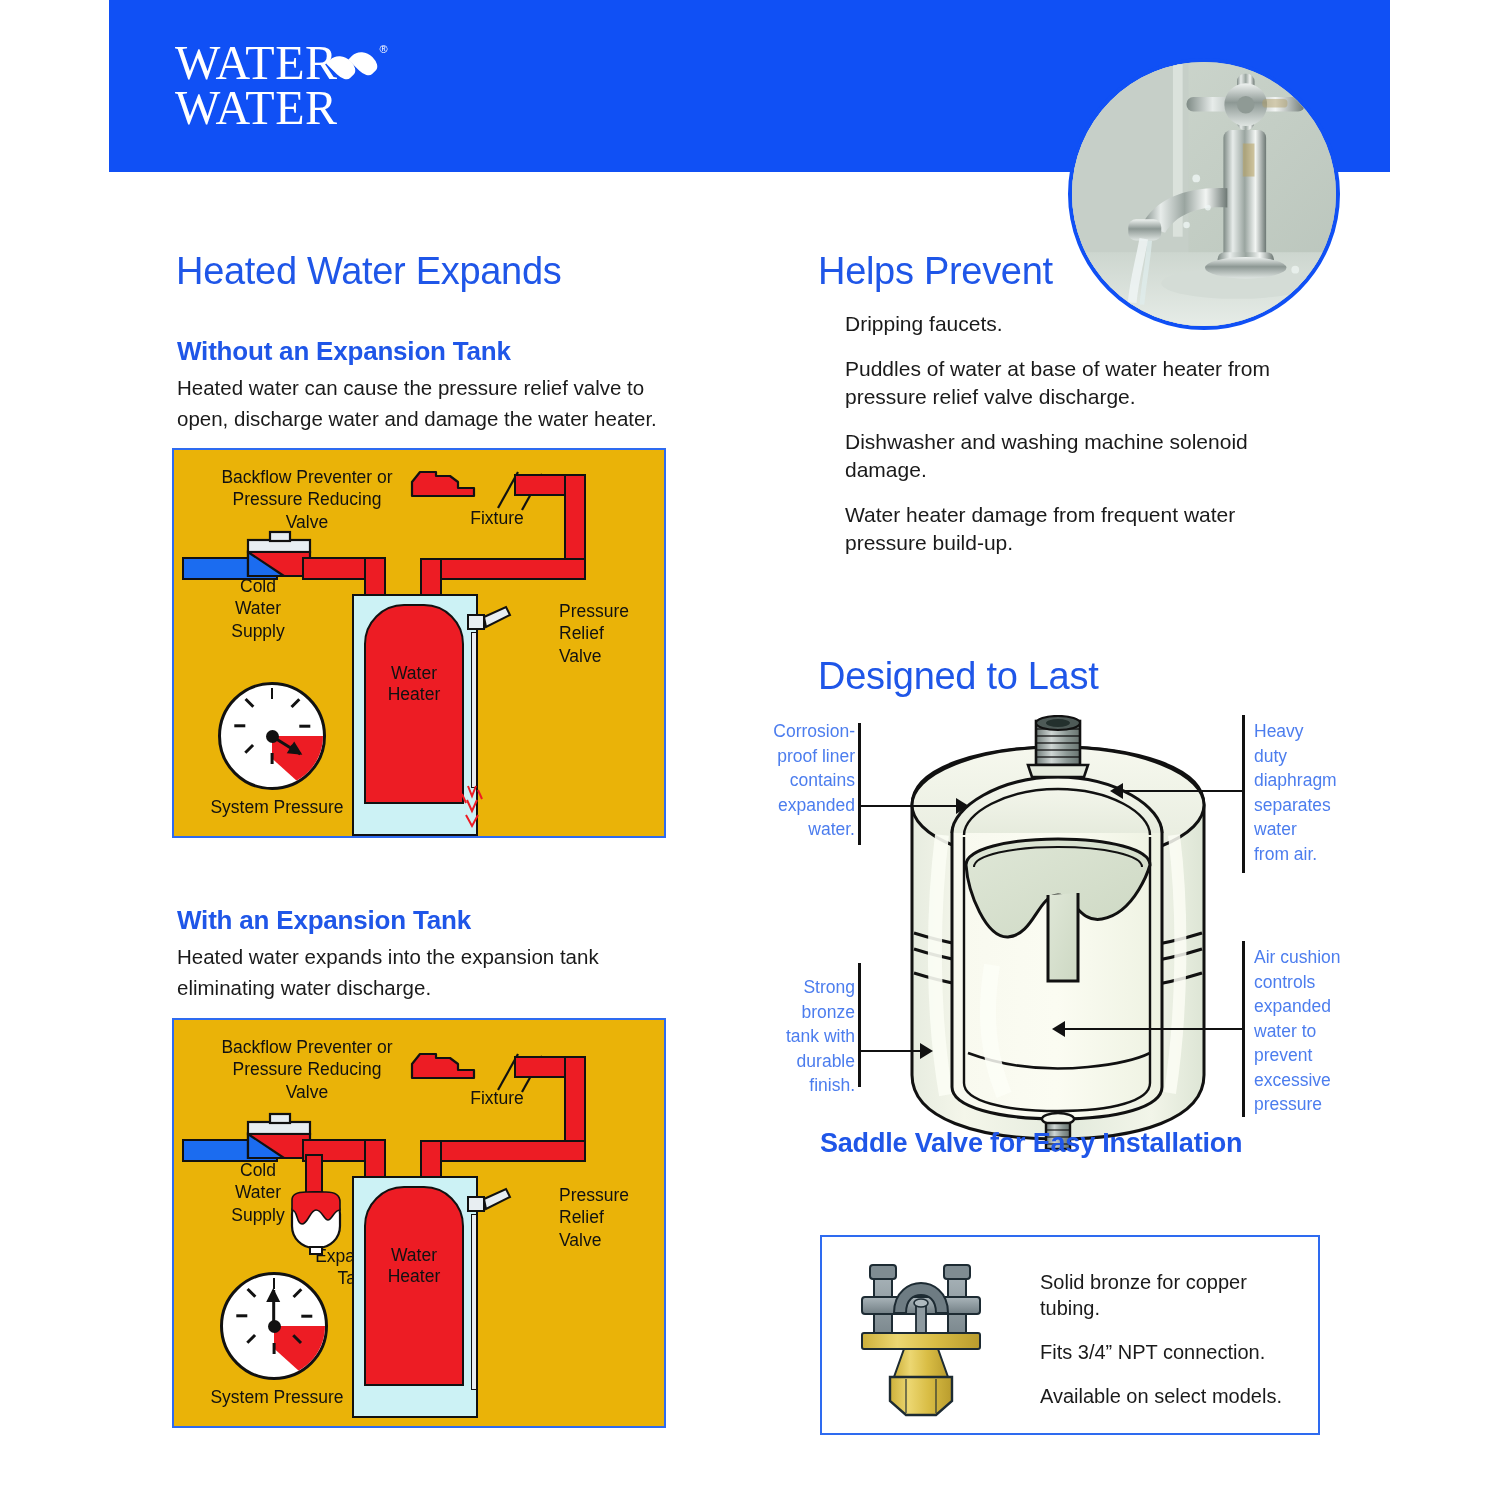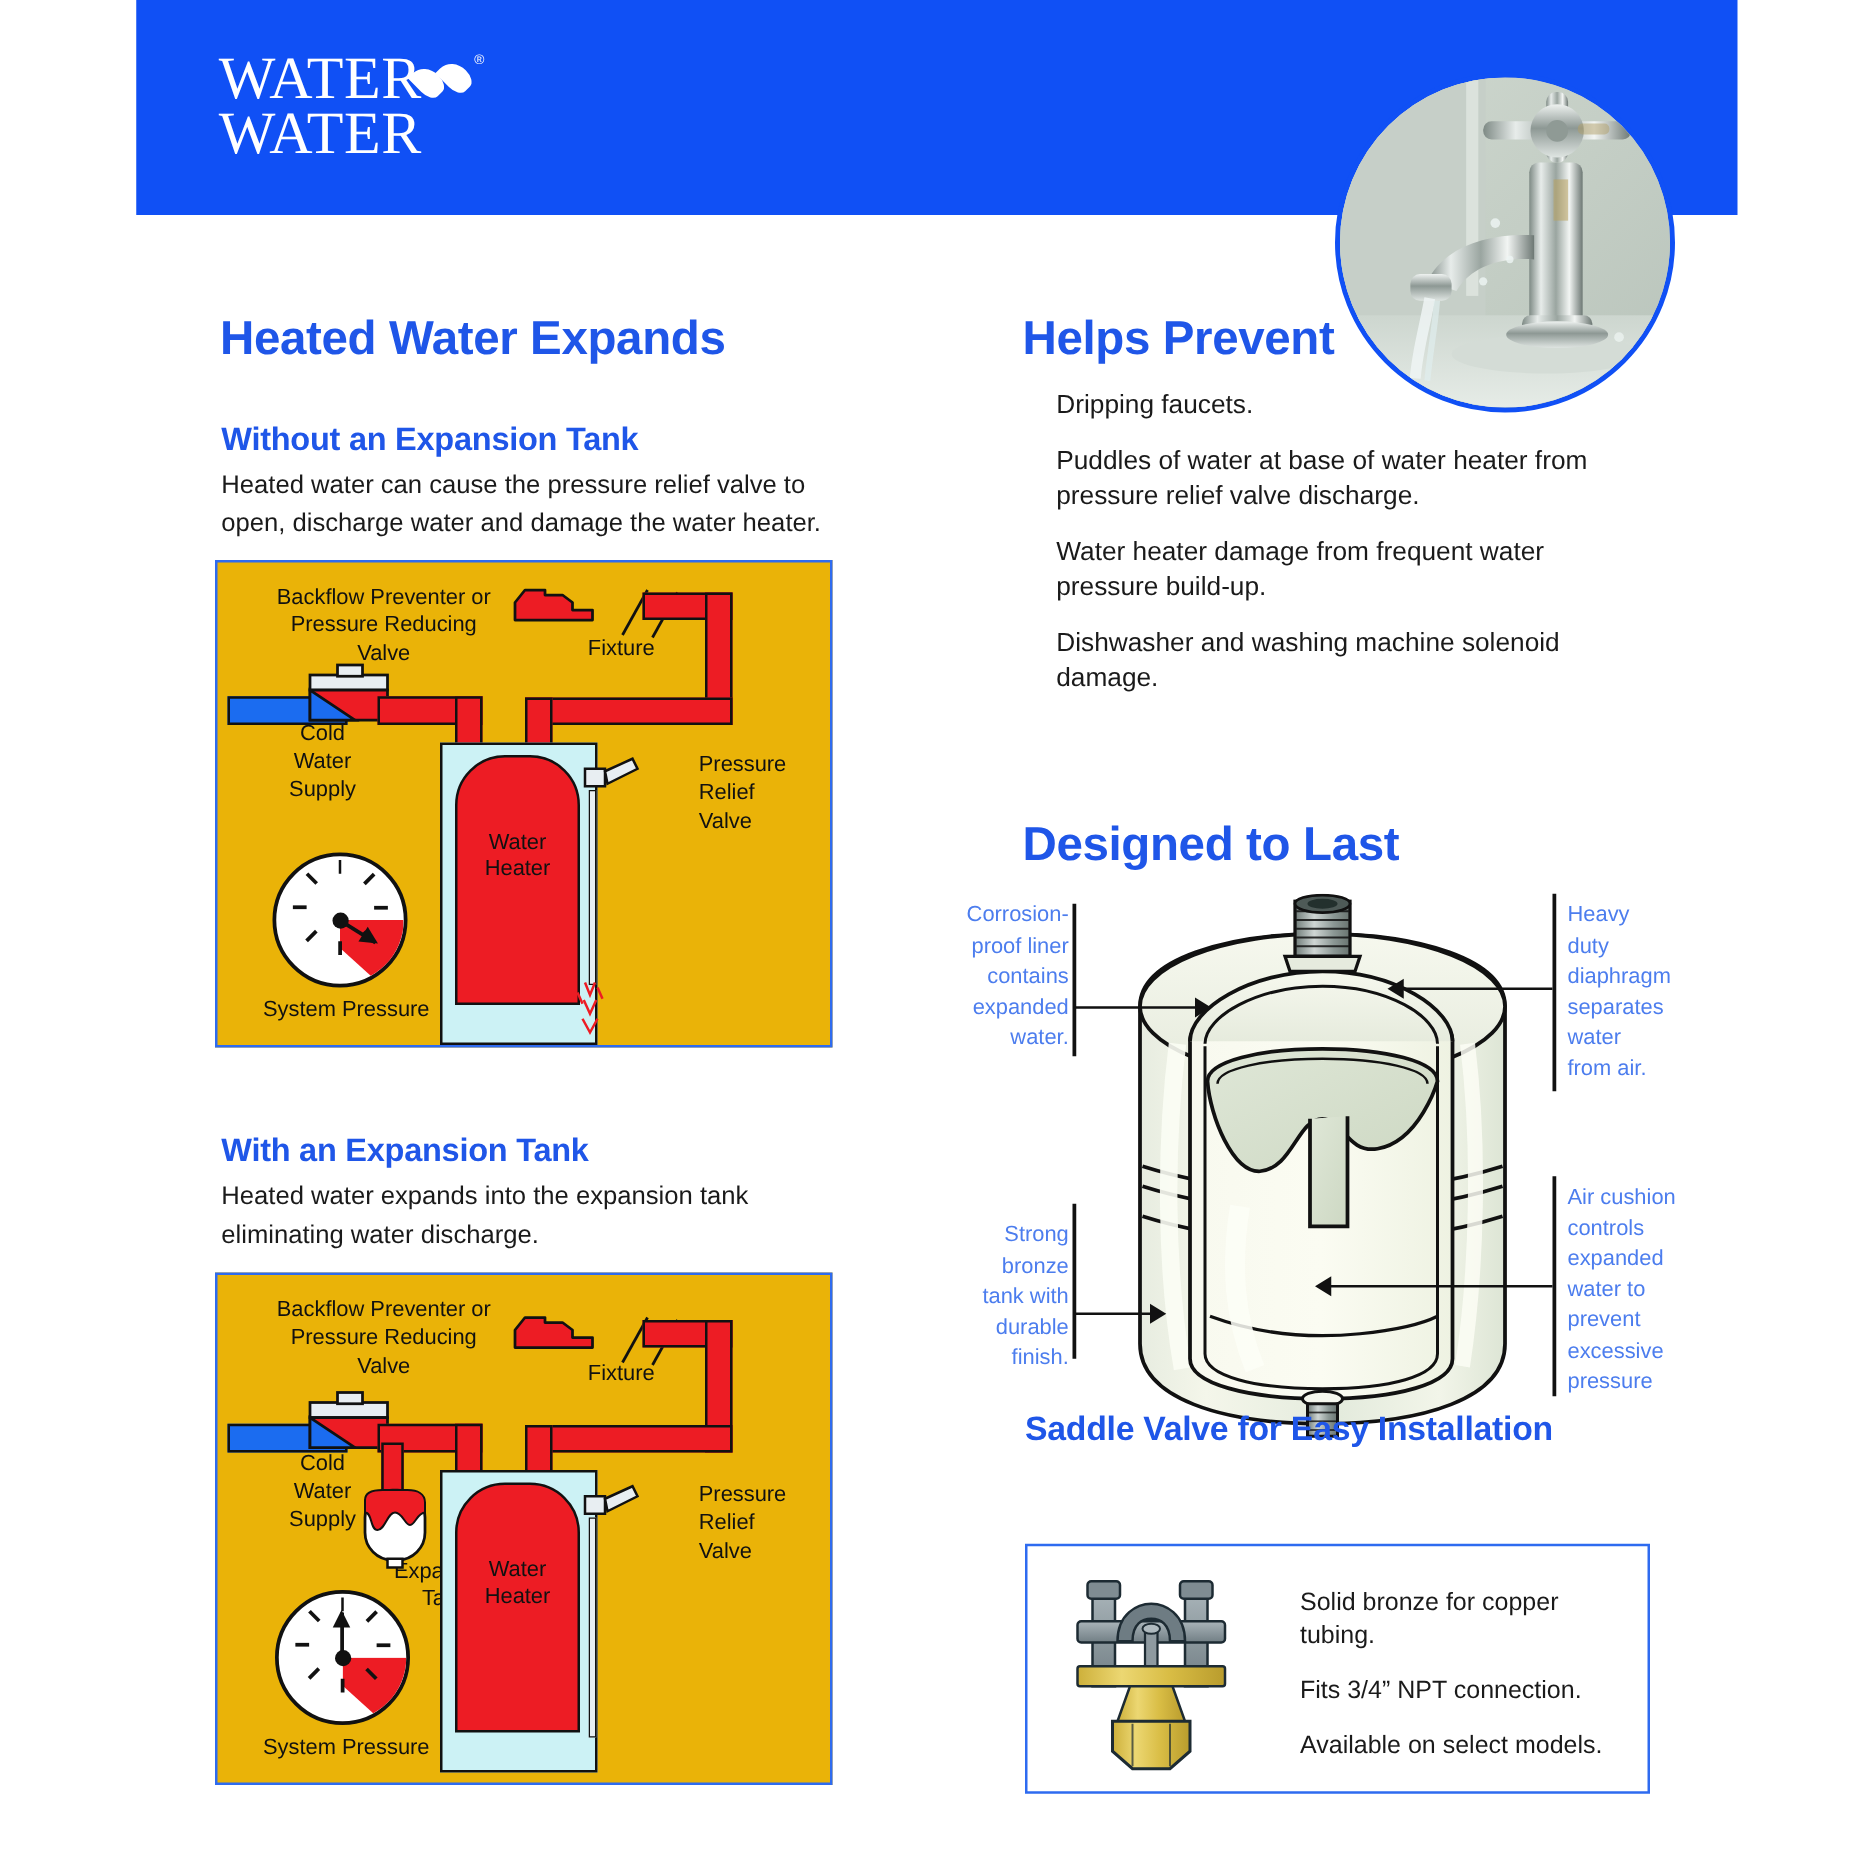--- a/index.html
+++ b/index.html
@@ -38,21 +38,21 @@
   
   #faucet-photo{
     position:absolute; left:1068px; top:58px; width:272px; height:272px;
     border-radius:50%; border:4px solid #1050F5; overflow:hidden;
     background:#c3ccc4;
   }
   #faucet-photo .ph{ position:absolute; inset:0; }
 
   
   .h1{
-    color:#1F56E8; font-size:38px; font-weight:bold; letter-spacing:-0.3px;
+    color:#1F56E8; font-size:38px; font-weight:normal; letter-spacing:-0.3px;
     position:absolute; white-space:nowrap;
   }
   .h2{
     color:#1F56E8; font-size:26px; font-weight:bold; letter-spacing:-0.2px;
     position:absolute; white-space:nowrap;
   }
   .body-txt{
     color:#1a1a1a; font-size:20.5px; line-height:1.52; position:absolute;
   }
 
@@ -374,25 +374,25 @@
   <div class="blt">
     <span class="bd"><span class="drop-ico"></span></span>
     <span>Dripping faucets.</span>
   </div>
   <div class="blt">
     <span class="bd"><span class="drop-ico"></span></span>
     <span>Puddles of water at base of water heater from pressure relief valve discharge.</span>
   </div>
   <div class="blt">
     <span class="bd"><span class="drop-ico"></span></span>
-    <span>Water heater damage from frequent water pressure build-up.</span>
+    <span>Dishwasher and washing machine solenoid damage.</span>
   </div>
   <div class="blt">
     <span class="bd"><span class="drop-ico"></span></span>
-    <span>Dishwasher and washing machine solenoid damage.</span>
+    <span>Water heater damage from frequent water pressure build-up.</span>
   </div>
 </div>
 
 <div class="h1" style="left:818px; top:655px;">Designed to Last</div>
 
 <div id="tank-wrap">
 
   <svg style="position:absolute; left:118px; top:10px; width:340px; height:450px;" viewBox="0 0 340 450">
     <defs>
       <linearGradient id="tankbody" x1="0" y1="0" x2="1" y2="0">

